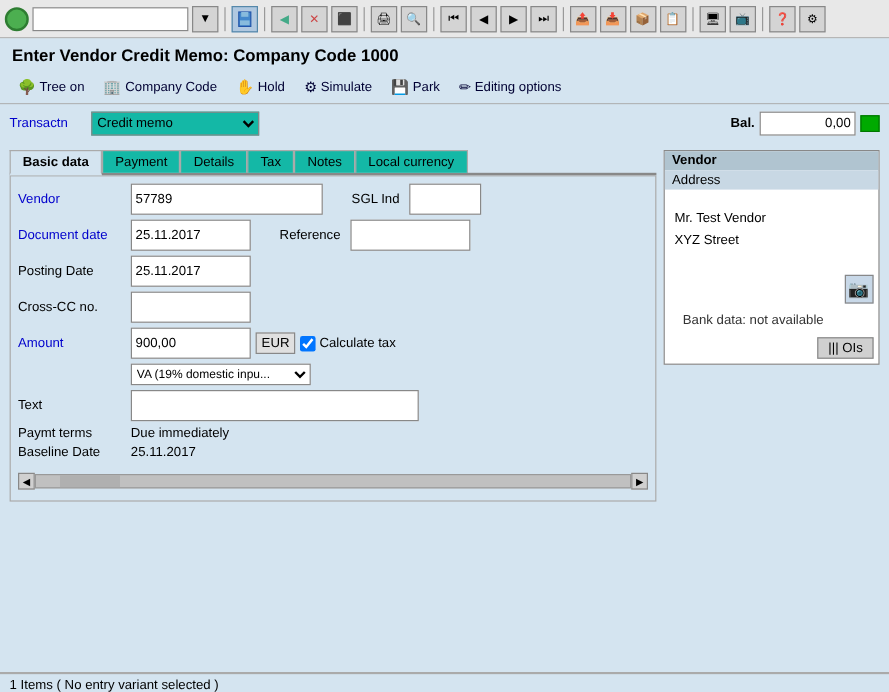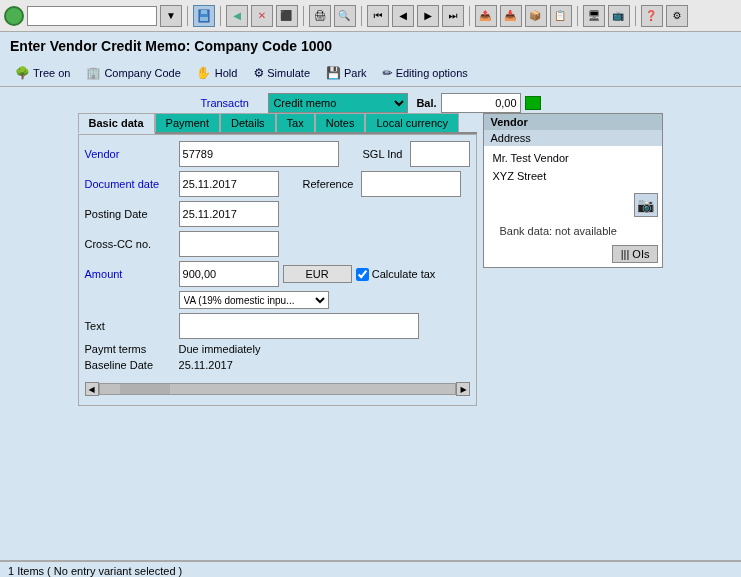--- a/index.html
+++ b/index.html
@@ -66,23 +66,22 @@
       border: 1px solid transparent;
       color: #000033;
     }
     .menu-icon { font-size: 12px; }
     
     .main-content {
       background: #d4e4f0;
       padding: 6px 8px;
       display: flex;
       flex-direction: column;
-      gap: 0;
+      gap: 12px;
       height: calc(577px - 32px - 36px - 36px);
-      align-items: center;
     }
     
     .top-row {
       display: flex;
       align-items: center;
       gap: 8px;
     }
     .transactn-label { color: #00c; font-size: 11px; min-width: 60px; }
     .transactn-select {
       width: 140px; height: 20px;
@@ -147,21 +146,21 @@
       height: 18px;
       border: 1px solid #888;
       padding: 12px 3px;
       font-size: 11px;
       background: white;
     }
     .form-input-wide { width: 160px; }
     .form-input-medium { width: 100px; }
     .form-input-small { width: 60px; }
     .currency-btn {
-      height: 18px; padding: 0 22px;
+      height: 18px; padding: 0 4px;
       border: 1px solid #888;
       background: #e0e0e0;
       cursor: pointer;
       font-size: 11px;
     }
     .checkbox-label { display: flex; align-items: center; gap: 3px; font-size: 11px; }
     .tax-select {
       width: 150px; height: 18px;
       border: 1px solid #888;
       font-size: 10px;
@@ -178,21 +177,21 @@
       padding: 2px 6px;
       font-weight: bold;
       font-size: 11px;
     }
     .vendor-addr-title {
       background: #c8d8e4;
       padding: 2px 6px;
       font-size: 11px;
     }
     .vendor-addr {
-      padding: 4px 8px;
+      padding: 16px 8px;
       font-size: 11px;
       line-height: 1.6;
     }
     .vendor-photo-btn {
       width: 24px; height: 24px;
       background: #c8d8e8;
       border: 1px solid #888;
       margin: 4px;
       cursor: pointer;
       display: flex; align-items: center; justify-content: center;

